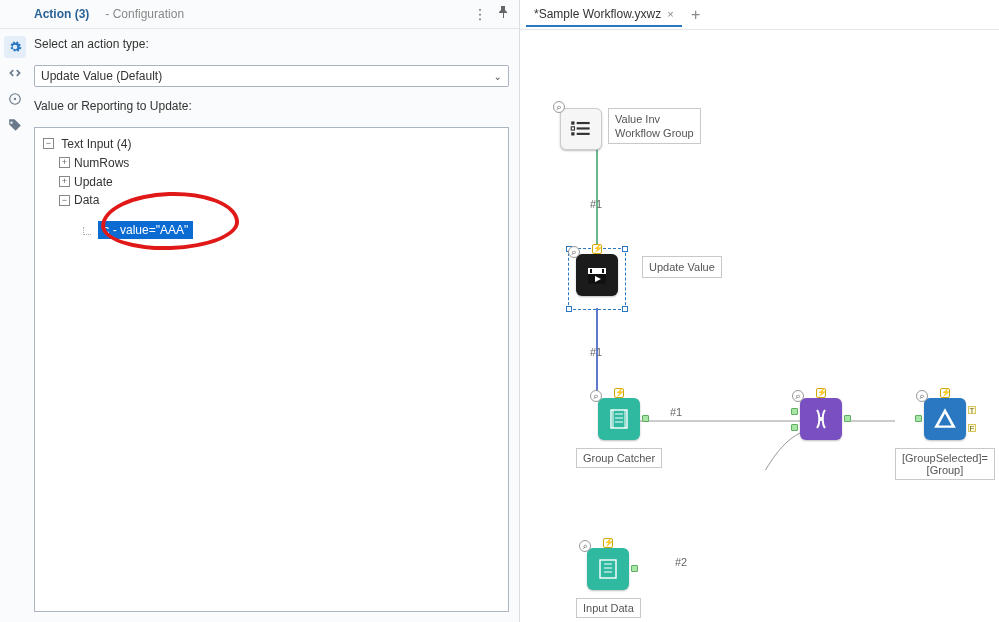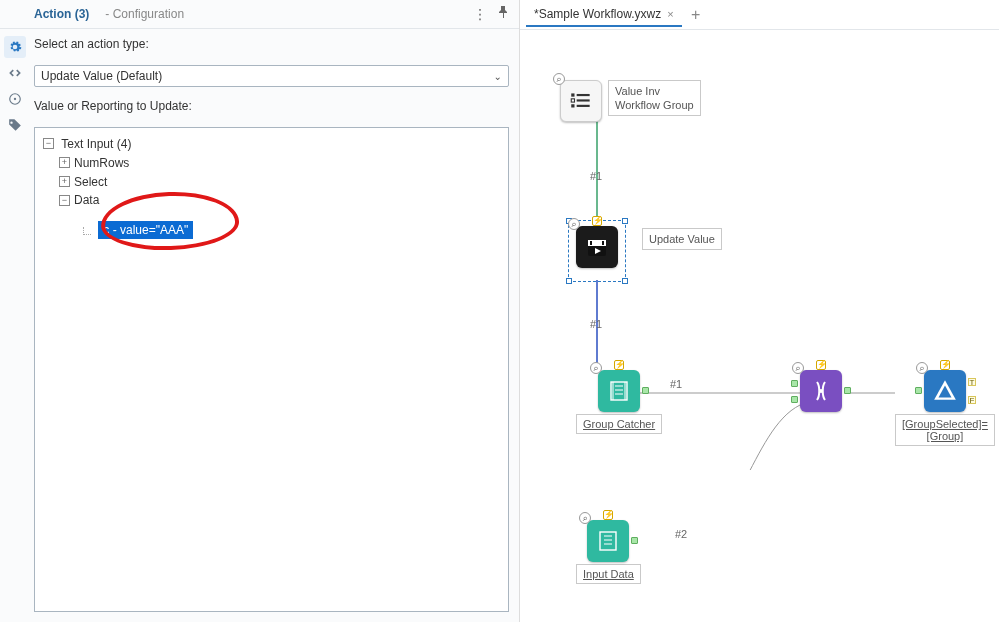--- a/index.html
+++ b/index.html
@@ -32,35 +32,35 @@
 .tree .exp { display: inline-block; width: 11px; height: 11px; border: 1px solid #888; color: #666; font-size: 9px; line-height: 9px; text-align: center; margin-right: 4px; cursor: pointer; vertical-align: middle; background: #fff; }
 .tree .exp.minus::before { content: "−"; }
 .tree .exp.plus::before { content: "+"; }
 .tree .node-label { vertical-align: middle; }
 .tree .final-row { margin-top: 12px; margin-left: 24px; }
 .tree .dots { display: inline-block; width: 8px; height: 8px; margin-right: 4px; vertical-align: middle; border-left: 1px dotted #aaa; border-bottom: 1px dotted #aaa; }
 .tree .selected-node { background: #0b6bd3; color: #fff; padding: 1px 4px; border: 1px solid #0b6bd3; }
 .red-circle { position: absolute; border: 4px solid #e01818; border-radius: 50% 50% 50% 50% / 55% 55% 45% 45%; width: 138px; height: 58px; left: 66px; top: 64px; pointer-events: none; transform: rotate(-2deg); }
 
 
-.right-panel { flex: 1; display: flex; flex-direction: column; background: #fff; }
+.right-panel { flex: 1; display: flex; flex-direction: column; background: #fff; gap: 28px; }
 .tab-bar { display: flex; align-items: center; border-bottom: 1px solid #e2e6ea; height: 30px; padding-left: 6px; gap: 2px; }
 .tab { display: flex; align-items: center; gap: 6px; padding: 4px 8px; color: #666; border-bottom: 2px solid transparent; cursor: pointer; }
 .tab.active { color: #333; border-bottom: 2px solid #2a78c2; }
 .tab .close-x { color: #888; font-size: 11px; }
 .tab-add { width: 24px; height: 24px; display: flex; align-items: center; justify-content: center; color: #888; font-size: 16px; cursor: pointer; }
 
 .canvas { position: relative; flex: 1; background: #fff; }
 .node-container { position: absolute; text-align: center; }
 .tool-icon { width: 42px; height: 42px; border-radius: 6px; display: flex; align-items: center; justify-content: center; position: relative; margin: 0 auto; box-shadow: 0 1px 2px rgba(0,0,0,0.25); }
 .tool-icon .bolt { position: absolute; top: -10px; left: 50%; transform: translateX(-50%); width: 10px; height: 10px; background: #fff; border: 1px solid #d4a700; border-radius: 2px; color: #d4a700; font-size: 8px; line-height: 8px; }
 .sel-outline { position: absolute; border: 1px dashed #2a78c2; }
 .sel-outline .handle { position: absolute; width: 6px; height: 6px; background: #fff; border: 1px solid #2a78c2; }
 .node-label-box { border: 1px solid #c9c9c9; background: #fff; color: #555; padding: 3px 6px; font-size: 11px; display: inline-block; text-align: left; line-height: 14px; }
-.below-label { margin-top: 2px; border: 1px solid #c9c9c9; background:#fff; color:#555; padding:3px 6px; font-size:11px; display:inline-block;text-decoration:underline; }
+.below-label { margin-top: 8px; border: 1px solid #c9c9c9; background:#fff; color:#555; padding:3px 6px; font-size:11px; display:inline-block; }
 .port-dot { position: absolute; width: 7px; height: 7px; background: #a8e6a8; border: 1px solid #5fae5f; border-radius: 1px; }
 .port-dot.right { right: -9px; top: 17px; }
 .port-dot.left { left: -9px; top: 17px; }
 .port-badge { position: absolute; font-size: 8px; background: #fffce0; border: 1px solid #d8c65b; width: 8px; height: 8px; line-height: 7px; text-align: center; color: #6a5c00; }
 .lookup-badge { position: absolute; top: -8px; left: -8px; font-size: 9px; background: #fff; border: 1px solid #999; border-radius: 50%; width: 12px; height: 12px; line-height: 11px; color: #444; }
 .wire-label { position: absolute; font-size: 11px; color: #666; }
 
 svg.wires { position: absolute; left: 0; top: 0; width: 100%; height: 100%; pointer-events: none; }
 
 .vmenu-icon { font-size: 14px; color:#666; }
@@ -123,21 +123,21 @@
       </div>
       <div class="label-row">Value or Reporting to Update:</div>
       <div class="tree-container">
         <div class="tree">
           <ul>
             <li>
               <span class="exp minus"></span>
               <span class="node-label">Text Input (4)</span>
               <ul>
                 <li><span class="exp plus"></span><span class="node-label">NumRows</span></li>
-                <li><span class="exp plus"></span><span class="node-label">Select</span></li>
+                <li><span class="exp plus"></span><span class="node-label">Update</span></li>
                 <li><span class="exp minus"></span><span class="node-label">Data</span>
                   <div class="final-row">
                     <span class="dots"></span>
                     <span class="selected-node">c - value="AAA"</span>
                   </div>
                 </li>
               </ul>
             </li>
           </ul>
         </div>

